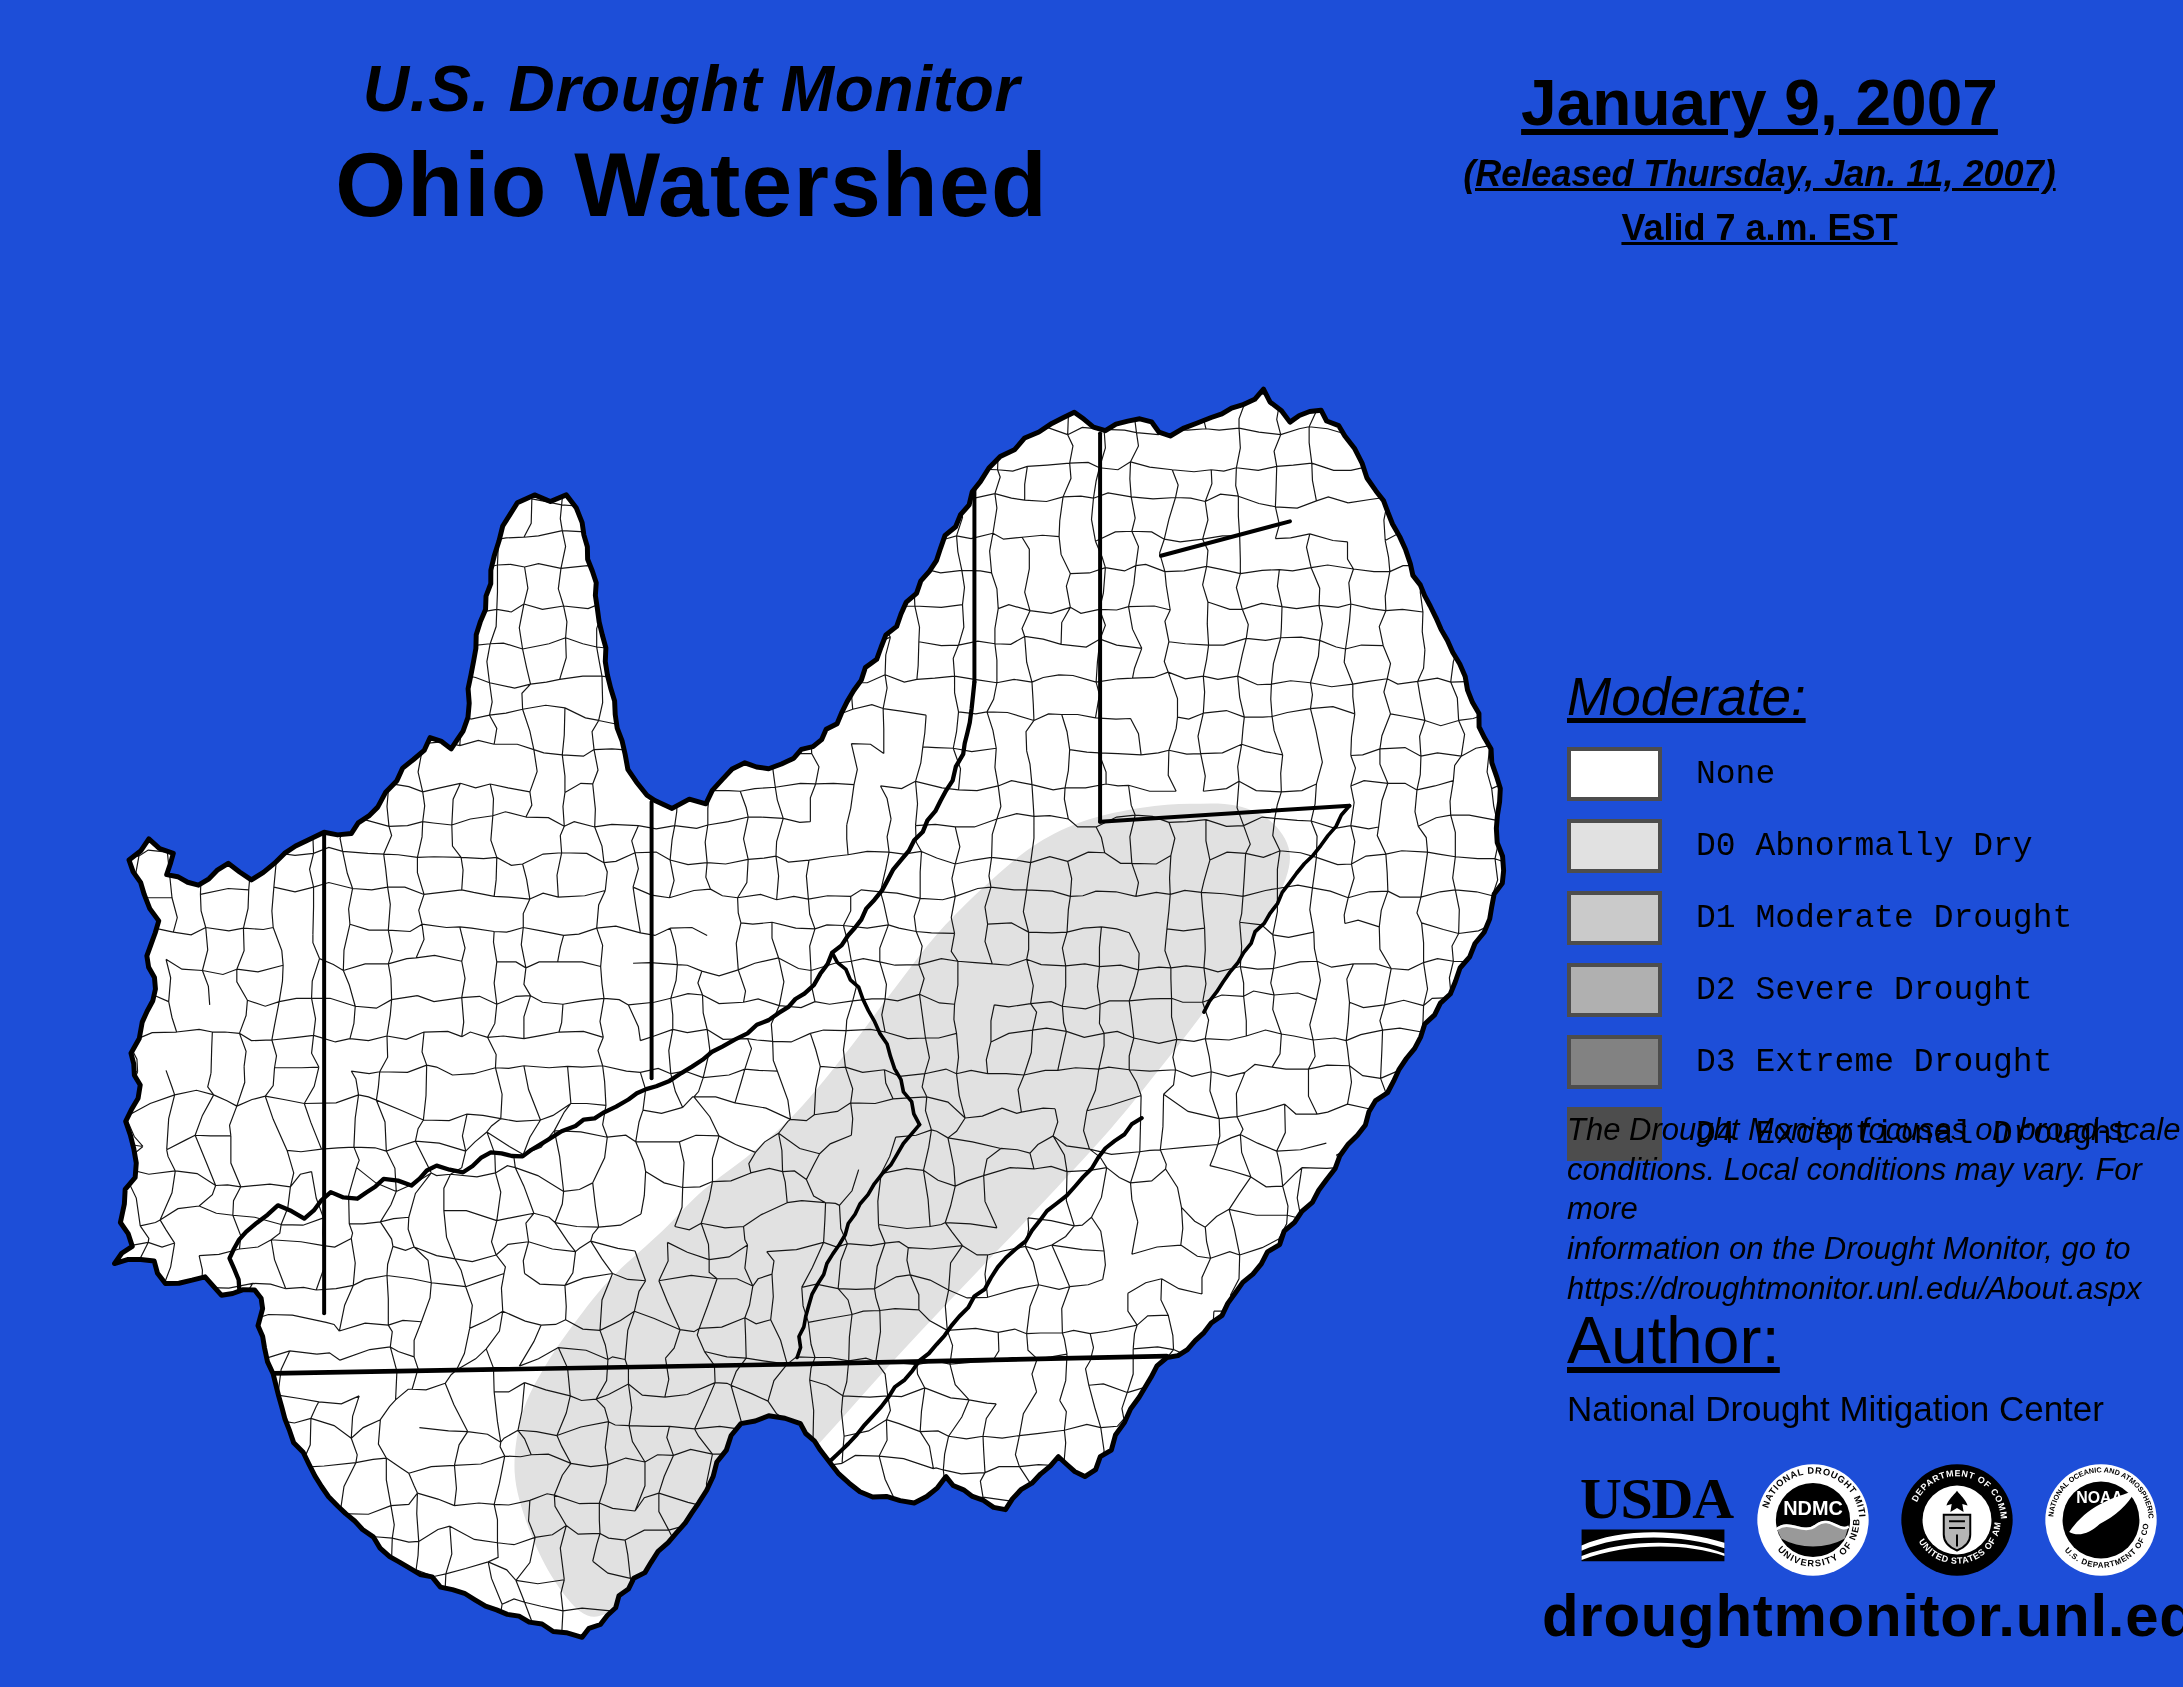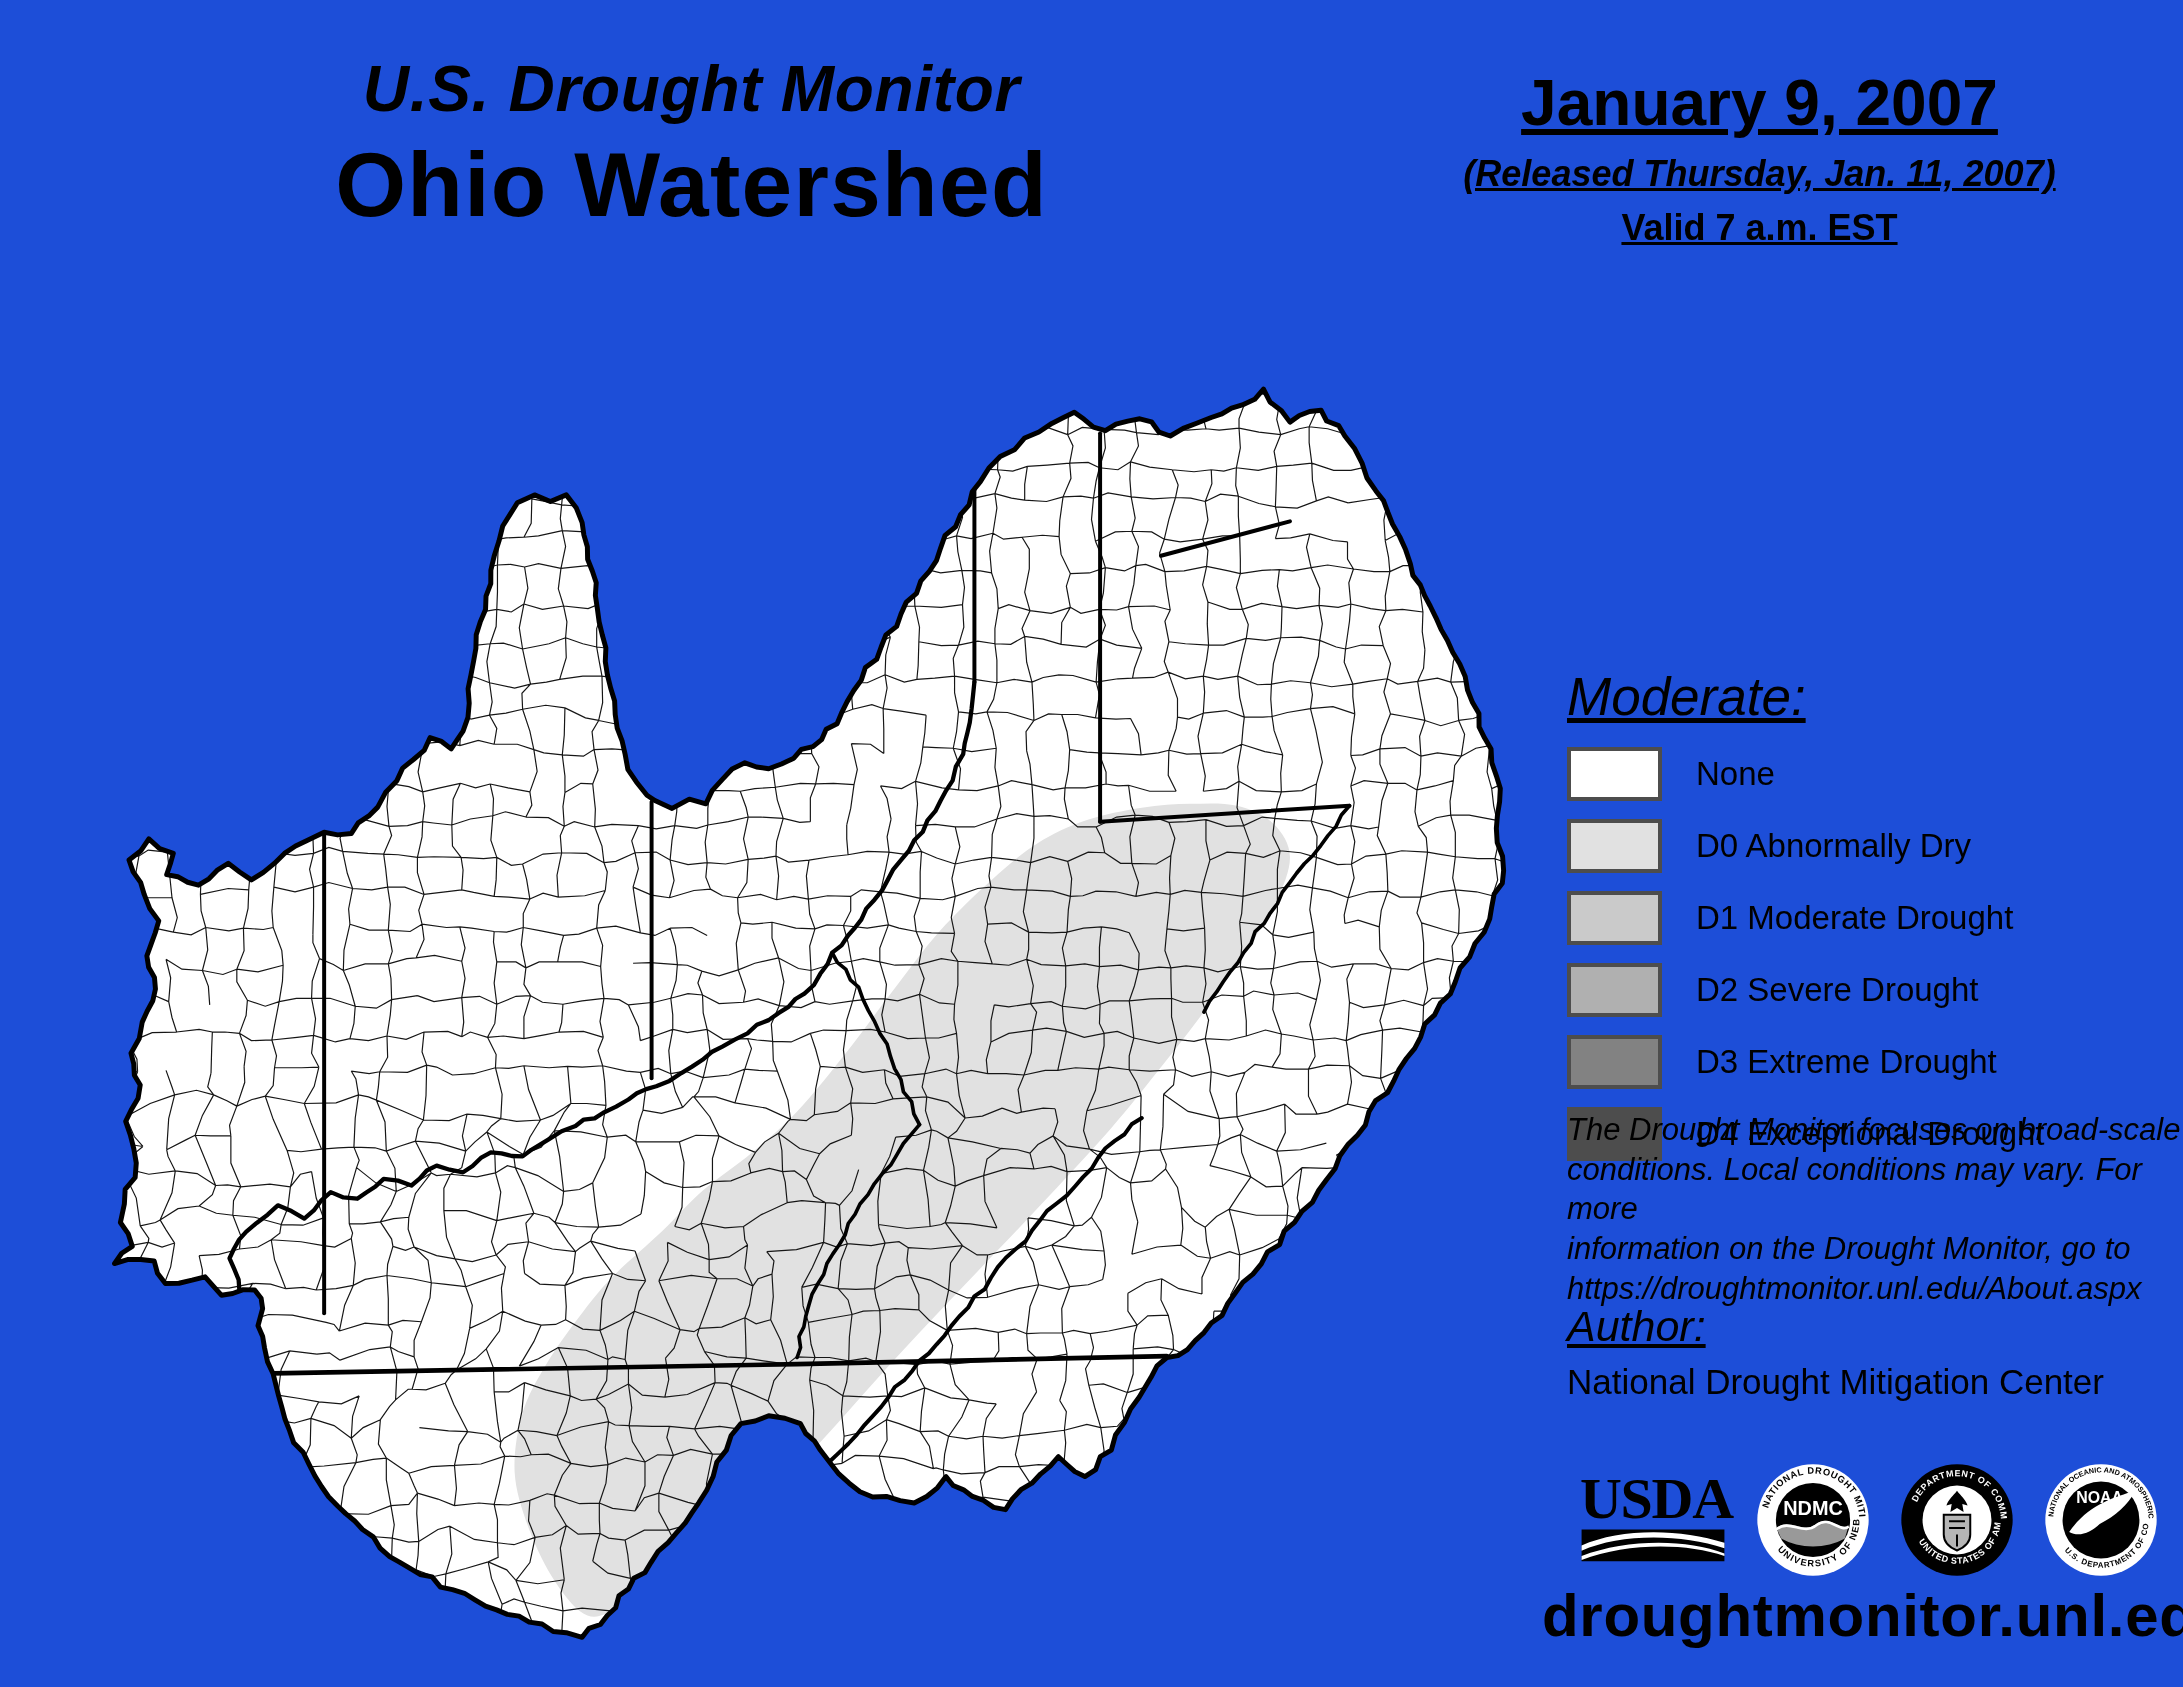--- a/index.html
+++ b/index.html
@@ -8,27 +8,27 @@
   #map-svg{position:absolute;left:0;top:0;width:2183px;height:1687px;}
   .title-block{position:absolute;left:278px;top:52px;width:827px;text-align:center;}
   .supertitle{font-size:64px;font-weight:bold;font-style:italic;letter-spacing:0.7px;}
   .main-title{font-size:91px;font-weight:bold;margin-top:6.6px;letter-spacing:1.3px;}
   .date-block{position:absolute;left:1409px;top:66px;width:701px;text-align:center;text-decoration:underline;}
   .date-line{font-size:64px;font-weight:bold;}
   .released-line{font-size:36px;font-weight:bold;font-style:italic;margin-top:13.2px;}
   .valid-line{font-size:36px;font-weight:bold;margin-top:12px;}
   .legend{position:absolute;left:1567px;top:666px;}
   .legend-title{font-size:53px;font-style:italic;text-decoration:underline;margin-bottom:20px;}
-  .legend-row{display:flex;align-items:center;margin-bottom:18px;height:54px;}
+  .legend-row{display:flex;align-items:center;margin-bottom:18px;height:54px;font-family:Liberation Mono, monospace;}
   .swatch{width:87px;height:46px;border:4px solid #4d4d4d;margin-right:34px;flex:0 0 auto;}
   .legend-label{font-size:33px;white-space:nowrap;}
   .disclaimer{position:absolute;left:1567px;top:1110px;width:635px;font-size:31px;
               font-style:italic;line-height:1.28;white-space:pre-line;}
   .author-block{position:absolute;left:1567px;top:1302px;}
-  .author-title{font-size:43px;font-style:italic;text-decoration:underline;}
+  .author-title{font-size:66px;text-decoration:underline;}
   .author-name{font-size:35px;margin-top:24px;}
   .author-org{font-size:35px;margin-top:10.6px;}
   .logos{position:absolute;left:1580px;top:1463px;display:flex;align-items:center;}
   .logo{margin-right:30px;flex:0 0 auto;}
   .usda-wrap{width:146px;text-align:center;}
   .usda-text{font-family:"Liberation Serif",serif;font-weight:bold;font-size:58px;line-height:0.85;letter-spacing:-1.3px;}
   .url-line{position:absolute;left:1542px;top:1581px;width:662px;text-align:center;
             font-size:60px;font-weight:bold;letter-spacing:0.7px;}
 </style>
 </head>

